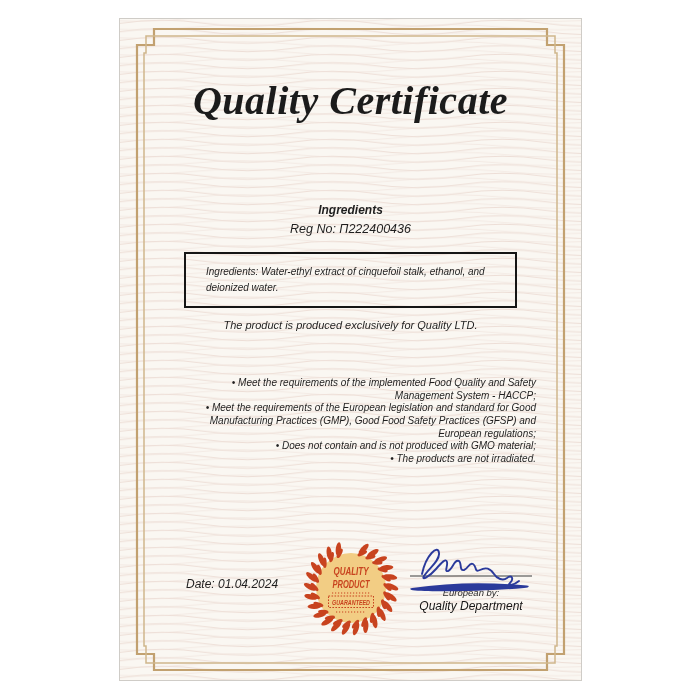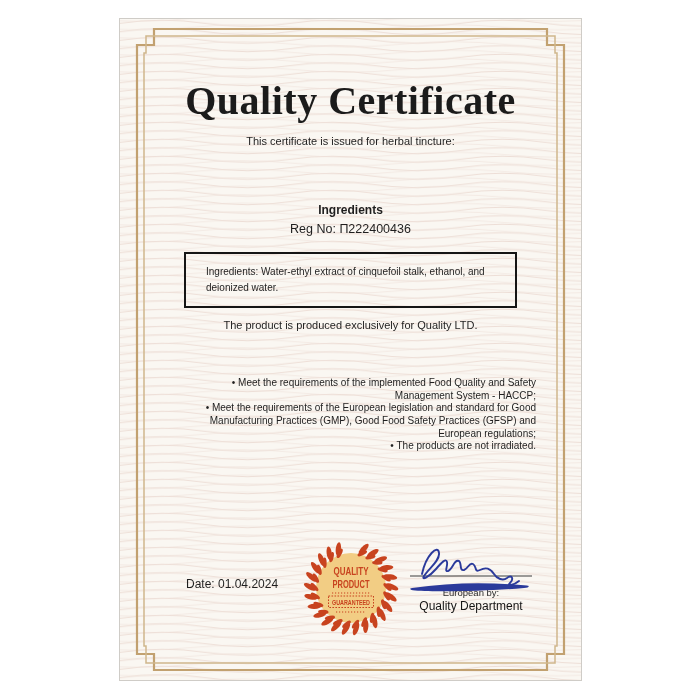--- a/index.html
+++ b/index.html
@@ -9,21 +9,21 @@
     -webkit-font-smoothing:antialiased;
   }
   .page{
     position:absolute;left:119px;top:18px;width:461px;height:661px;
     background:#faf7f2;border:1px solid #cfccc7;box-sizing:content-box;
     overflow:hidden;
   }
   .page svg.waves{position:absolute;left:0;top:0;z-index:0;}
   .page svg.frame{position:absolute;left:0;top:0;z-index:1;pointer-events:none;}
   .layer{position:absolute;left:0;top:0;width:100%;height:100%;z-index:2;}
-  .abs{position:absolute;}
+  .abs{position:absolute;font-style:italic;}
   .ctr{left:0;width:100%;text-align:center;}
   .title{
     top:58px;font-family:"Liberation Serif", serif;font-weight:700;
     font-size:40px;letter-spacing:0.5px;color:#1b1b1b;line-height:1.2;
   }
   .subtitle{top:116px;font-size:11px;}
   .product{top:184px;font-size:12px;font-weight:700;}
   .regno{top:203px;font-size:12.5px;}
   .ing-box{
     left:64px;top:233px;width:333px;min-height:56px;box-sizing:border-box;
@@ -68,35 +68,35 @@
 
   <svg class="frame" width="461" height="661" viewBox="0 0 461 661" xmlns="http://www.w3.org/2000/svg">
     <path d="M34 10 H427 V26 H444 V635 H427 V651 H34 V635 H17 V26 H34 V10 Z" fill="none" stroke="#c2a170" stroke-width="2.2"></path>
     <path d="M26 17 H435 V34 H437 V627 H435 V644 H26 V627 H24 V34 H26 V17 Z" fill="none" stroke="#cfb68c" stroke-width="1.5"></path>
   </svg>
 
   <div class="layer">
 
     <div class="abs ctr title">Quality Certificate</div>
 
-    <div class="abs ctr subtitle">This certificate is issued for herbal tincture:</div>
 
     <div class="abs ctr product">Ingredients</div>
 
     <div class="abs ctr regno">Reg No: П222400436</div>
 
     <div class="abs ing-box">
       <div class="txt">Ingredients: Water-ethyl extract of cinquefoil stalk, ethanol, and deionized water.</div>
     </div>
 
     <div class="abs ctr excl">The product is produced exclusively for Quality LTD.</div>
 
     <ul class="abs reqs" id="reqs">
         <li>Meet the requirements of the implemented Food Quality and Safety Management System - HACCP;</li>
         <li>Meet the requirements of the European legislation and standard for Good Manufacturing Practices (GMP), Good Food Safety Practices (GFSP) and European regulations;</li>
+        <li>Does not contain and is not produced with GMO material;</li>
         <li>The products are not irradiated.</li>
       </ul>
 
     <div class="abs date">Date: 01.04.2024</div>
 
     <div class="abs badge-wrap">
       <svg width="100" height="100" viewBox="0 0 100 100" xmlns="http://www.w3.org/2000/svg">
         <circle cx="50" cy="50" r="35" fill="#f2cd84"></circle>
         <g id="wreath" fill="#c8431f">
             <ellipse cx="62.67" cy="11.01" rx="2.6" ry="6.8" transform="rotate(43.0 62.67 11.01)"></ellipse>

